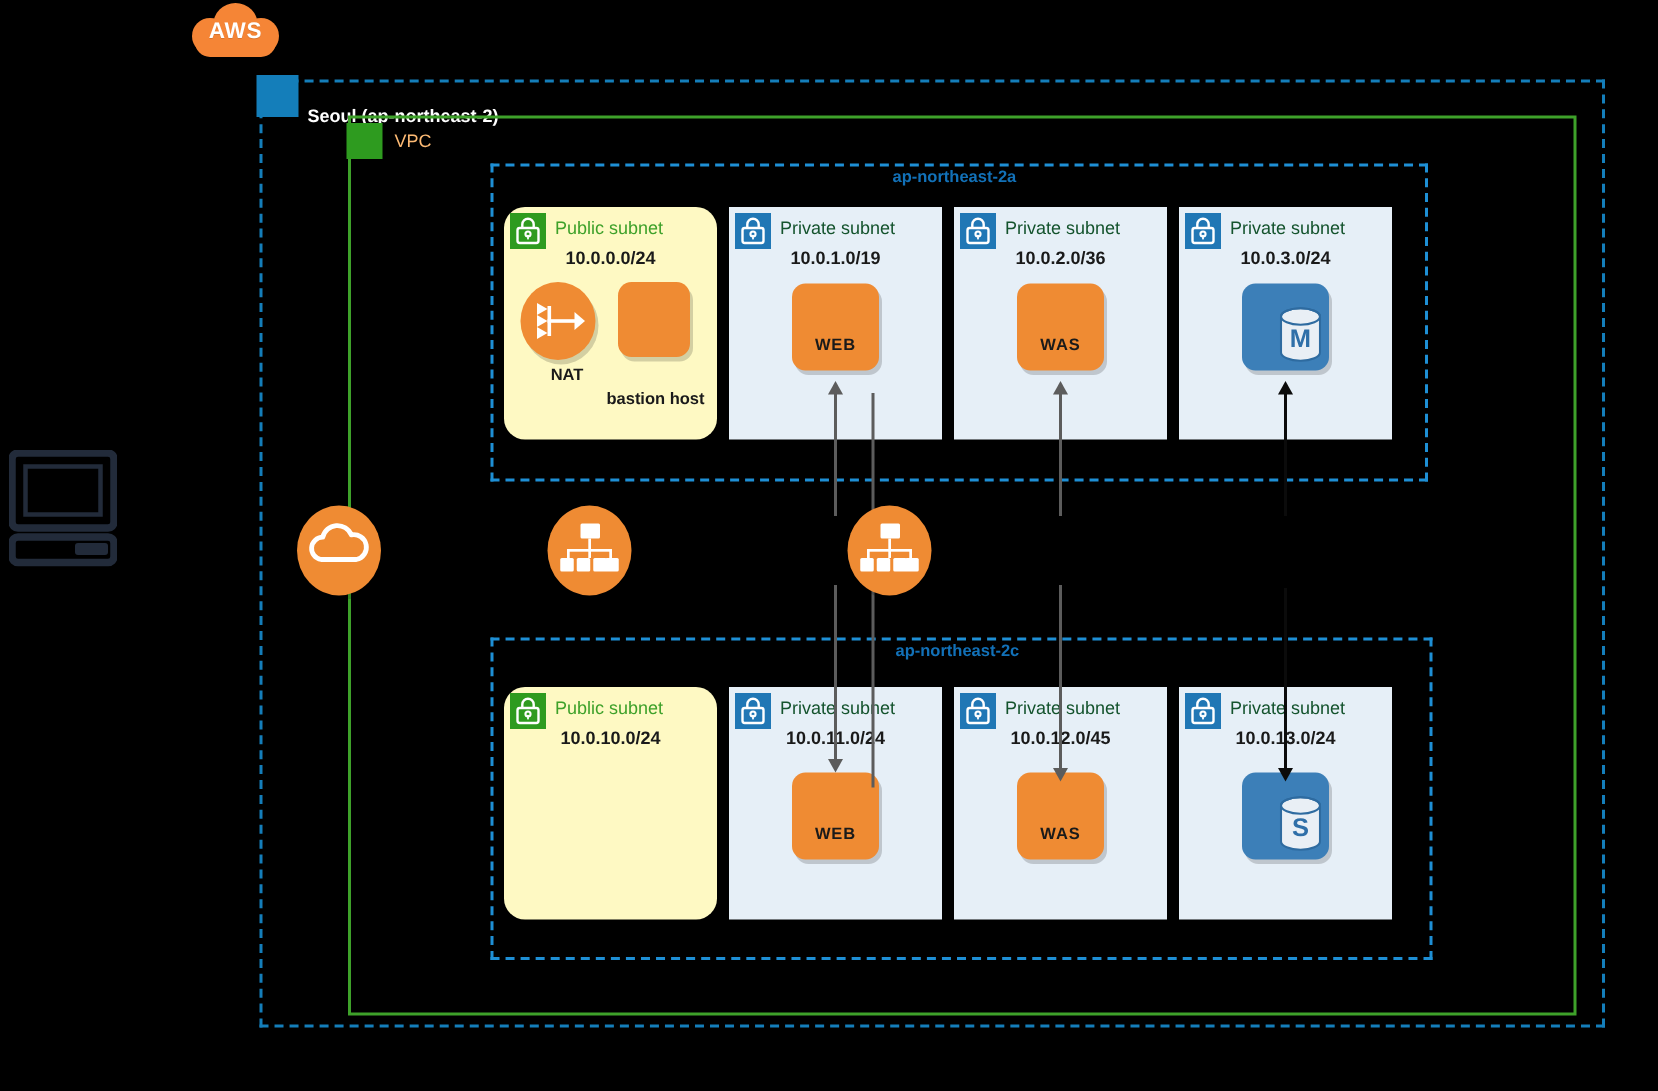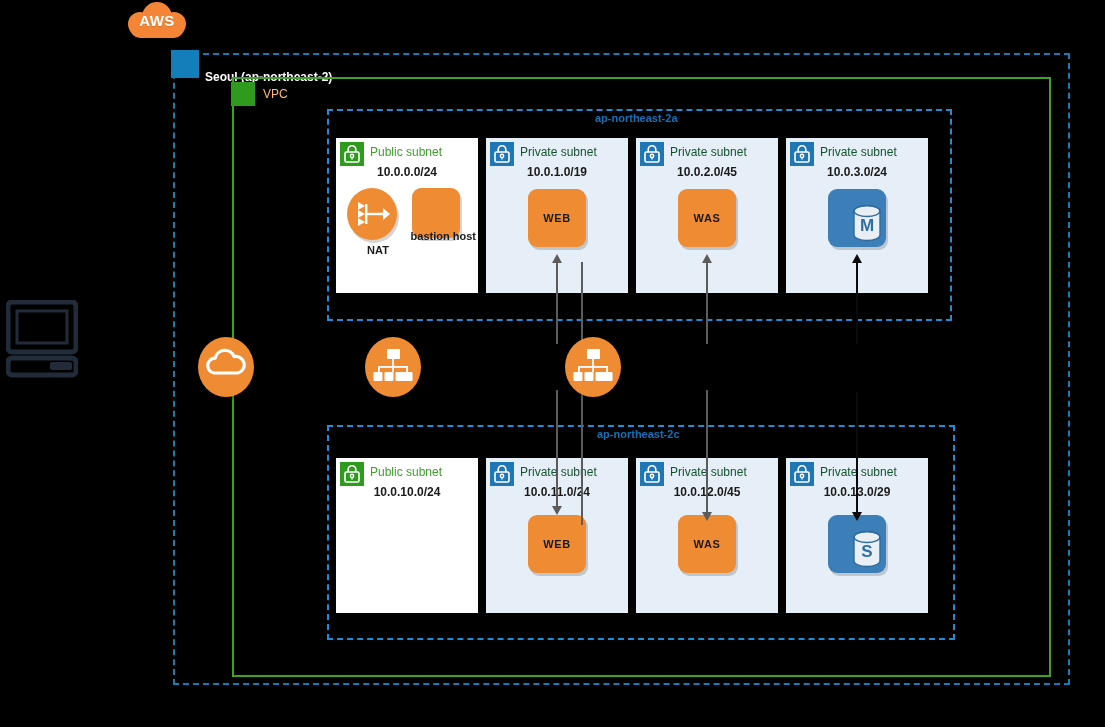--- a/index.html
+++ b/index.html
@@ -35,36 +35,36 @@
   
   .az-box{border:2px dashed #1E8FD5;box-sizing:border-box;}
   #az-a{left:327px;top:109px;width:625px;height:212px;}
   #az-c{left:327px;top:425px;width:628px;height:215px;}
   .az-label{color:#1271B8;font-weight:bold;font-size:11px;white-space:nowrap;}
   #az-a-label{left:595px;top:112px;}
   #az-c-label{left:597px;top:428px;}
 
   
   .subnet{box-sizing:border-box;}
-  .subnet.public{background:#ffffff;}
+  .subnet.public{background:#fef9c3;border-radius:14px;}
   .subnet.private{background:#E6EFF7;}
   .sn-badge{position:absolute;left:4px;top:4px;width:24px;height:24px;}
   .sn-badge.public{background:#2E9B1F;}
   .sn-badge.private{background:#2077B5;}
   .sn-badge svg{display:block;}
   .sn-title{position:absolute;left:34px;top:7px;font-size:12px;white-space:nowrap;}
   .sn-title.public{color:#3EA12A;}
   .sn-title.private{color:#14532d;}
   .sn-cidr{position:absolute;left:0;top:27px;width:100%;text-align:center;
            font-size:12px;font-weight:bold;color:#1A1A1A;}
 
   
   .node-orange{position:absolute;background:#EF8B33;border-radius:9px;
                box-shadow:2px 3px 0 rgba(0,0,0,.17);}
-  .node-label-in{position:absolute;left:0;top:0;width:100%;height:100%;
+  .node-label-in{position:absolute;left:0;top:12px;width:100%;height:100%;
                  display:flex;align-items:center;justify-content:center;
                  font-size:11px;font-weight:bold;color:#1A1A1A;letter-spacing:.6px;border-radius:18px;}
   .node-caption{position:absolute;text-align:center;font-size:11px;
                 font-weight:bold;color:#1A1A1A;white-space:nowrap;}
   .circle-orange{position:absolute;background:#EF8B33;border-radius:50%;
                  box-shadow:2px 3px 0 rgba(0,0,0,.17);}
   .node-db{position:absolute;background:#3C7FB8;border-radius:9px;
            box-shadow:2px 3px 0 rgba(0,0,0,.17);}
 
   
@@ -132,21 +132,21 @@
         <polygon points="11,30 18,34 11,38"></polygon>
         <rect x="18" y="16" width="2.4" height="20"></rect>
         <rect x="18" y="24.8" width="20" height="2.4"></rect>
         <polygon points="36,20 43,26 36,32"></polygon>
       </g>
     </svg>
   </div>
   <div class="node-caption" style="left:0px;top:106px;width:84px;">NAT</div>
 
   <div class="node-orange" style="left:76px;top:50px;width:48px;height:50px;"></div>
-  <div class="node-caption" style="left:62px;top:92px;width:78px;text-align:right;">bastion host</div>
+  <div class="node-caption" style="left:62px;top:122px;width:78px;">bastion host</div>
 </div>
 
 <div class="abs subnet private" style="left:486px;top:138px;width:142px;height:155px;">
   <div class="sn-badge private">
     <svg width="24" height="24" viewBox="0 0 24 24">
       <rect x="5" y="10" width="14" height="10" rx="1.5" fill="none" stroke="#fff" stroke-width="1.6"></rect>
       <path d="M8.2 10 V7.6 a3.8 3.8 0 0 1 7.6 0 V10" fill="none" stroke="#fff" stroke-width="1.6"></path>
       <circle cx="12" cy="14" r="1.7" fill="none" stroke="#fff" stroke-width="1.4"></circle>
       <rect x="11.4" y="14.6" width="1.2" height="3" fill="#fff"></rect>
     </svg>
@@ -161,21 +161,21 @@
 <div class="abs subnet private" style="left:636px;top:138px;width:142px;height:155px;">
   <div class="sn-badge private">
     <svg width="24" height="24" viewBox="0 0 24 24">
       <rect x="5" y="10" width="14" height="10" rx="1.5" fill="none" stroke="#fff" stroke-width="1.6"></rect>
       <path d="M8.2 10 V7.6 a3.8 3.8 0 0 1 7.6 0 V10" fill="none" stroke="#fff" stroke-width="1.6"></path>
       <circle cx="12" cy="14" r="1.7" fill="none" stroke="#fff" stroke-width="1.4"></circle>
       <rect x="11.4" y="14.6" width="1.2" height="3" fill="#fff"></rect>
     </svg>
   </div>
   <div class="sn-title private">Private subnet</div>
-  <div class="sn-cidr">10.0.2.0/45</div>
+  <div class="sn-cidr">10.0.2.0/36</div>
   <div class="node-orange" style="left:42px;top:51px;width:58px;height:58px;">
     <span class="node-label-in">WAS</span>
   </div>
 </div>
 
 <div class="abs subnet private" style="left:786px;top:138px;width:142px;height:155px;">
   <div class="sn-badge private">
     <svg width="24" height="24" viewBox="0 0 24 24">
       <rect x="5" y="10" width="14" height="10" rx="1.5" fill="none" stroke="#fff" stroke-width="1.6"></rect>
       <path d="M8.2 10 V7.6 a3.8 3.8 0 0 1 7.6 0 V10" fill="none" stroke="#fff" stroke-width="1.6"></path>
@@ -247,21 +247,21 @@
 <div class="abs subnet private" style="left:786px;top:458px;width:142px;height:155px;">
   <div class="sn-badge private">
     <svg width="24" height="24" viewBox="0 0 24 24">
       <rect x="5" y="10" width="14" height="10" rx="1.5" fill="none" stroke="#fff" stroke-width="1.6"></rect>
       <path d="M8.2 10 V7.6 a3.8 3.8 0 0 1 7.6 0 V10" fill="none" stroke="#fff" stroke-width="1.6"></path>
       <circle cx="12" cy="14" r="1.7" fill="none" stroke="#fff" stroke-width="1.4"></circle>
       <rect x="11.4" y="14.6" width="1.2" height="3" fill="#fff"></rect>
     </svg>
   </div>
   <div class="sn-title private">Private subnet</div>
-  <div class="sn-cidr">10.0.13.0/29</div>
+  <div class="sn-cidr">10.0.13.0/24</div>
   <div class="node-db" style="left:42px;top:57px;width:58px;height:58px;">
     <svg width="58" height="58" viewBox="0 0 58 58" style="position:absolute;left:0;top:0;">
       <g transform="translate(26,16)">
         <ellipse cx="13" cy="6" rx="13" ry="5.5" fill="#E9EFF5" stroke="#2E6BA0" stroke-width="1.4"></ellipse>
         <path d="M0 6 V30 a13 5.5 0 0 0 26 0 V6" fill="#E9EFF5" stroke="#2E6BA0" stroke-width="1.4"></path>
         <ellipse cx="13" cy="6" rx="13" ry="5.5" fill="none" stroke="#2E6BA0" stroke-width="1.4"></ellipse>
       </g>
     </svg>
     <span style="position:absolute;left:26px;top:16px;width:26px;height:42px;display:flex;
                  align-items:center;justify-content:center;font-size:17px;font-weight:bold;

